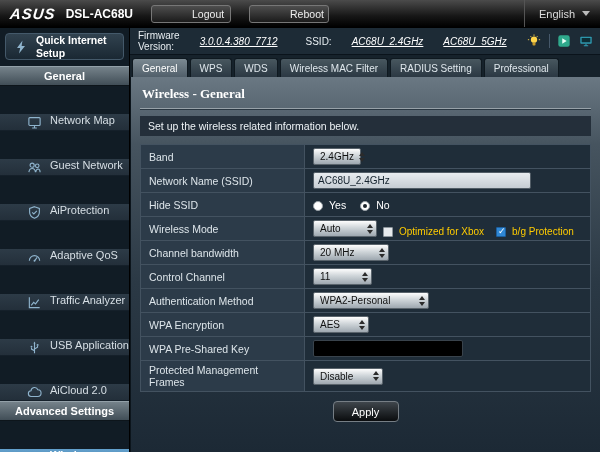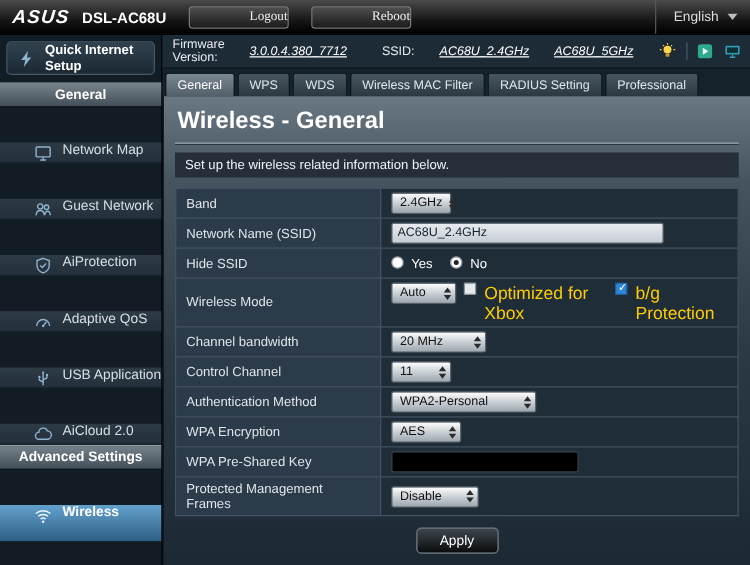--- a/index.html
+++ b/index.html
@@ -6,22 +6,22 @@
   html,body { width:600px; height:452px; }
   body { font-family:"Liberation Sans","DejaVu Sans",sans-serif; background:#10191f; overflow:hidden; }
   #app { width:600px; height:452px; display:flex; flex-direction:column; background:#16222b; }
 
   
   .topbar { height:28px; flex:0 0 28px; background:linear-gradient(#4b4b4b,#161616 60%,#000);
             display:flex; align-items:center; padding:0 10px; border-bottom:1px solid #000; }
   .brand { color:#fff; font-weight:bold; font-style:italic; font-size:15px; letter-spacing:1px; transform:skewX(-6deg); }
   .model { color:#fff; font-weight:bold; font-size:12px; margin-left:10px; }
   .tb-btn { margin-left:18px; min-width:80px; height:18px; background:linear-gradient(#4e4e4e,#1b1b1b);
-            border:1px solid #777; border-radius:3px; color:#eee; font-size:10.5px; text-align:right;
-            line-height:16px; cursor:pointer; font-family:Liberation Serif, serif; }
+            border:1px solid #777; border-radius:3px; color:#eee; font-size:10.5px; text-align:left;
+            line-height:16px; cursor:pointer; font-family:Liberation Sans, sans-serif;padding-left:40px; }
   .lang { margin-left:auto; display:flex; align-items:center; gap:7px; color:#ddd; font-size:11px;
           border-left:1px solid #555; padding-left:14px; height:100%; cursor:pointer; }
   .caret-down { width:0; height:0; border-left:4px solid transparent; border-right:4px solid transparent; border-top:5px solid #bbb; }
 
   
   .bodyrow { flex:1; display:flex; min-height:0; }
 
   
   .sidebar { width:130px; flex:0 0 130px; background:#111c25; border-right:1px solid #000; display:flex; flex-direction:column; }
   .qis { margin:5px 5px 6px; height:40px; background:linear-gradient(#31424f,#1a2833); border:1px solid #44596a;
@@ -51,30 +51,30 @@
 
   
   .tabbar { height:22px; flex:0 0 22px; display:flex; align-items:flex-end; gap:2px; padding-left:2px; background:#16222b; }
   .tab { padding:4px 9px 3px; font-size:10px; color:#dfe7ec; background:linear-gradient(#48575f,#2b3843);
          border:1px solid #0f1920; border-bottom:none; border-radius:3px 3px 0 0; cursor:pointer; white-space:nowrap; }
   .tab.active { background:linear-gradient(#7b8992,#515f6a); color:#fff; }
 
   
   .panel { flex:1; background:linear-gradient(180deg,#6a7883 0%,#46545f 18%,#2b3945 55%,#1c2935 100%);
            border-left:1px solid #0c151c; padding:6px 9px 0; overflow:hidden; }
-  .page-title { color:#fff; font-size:19px; font-weight:bold; padding:3px 2px 6px;
-                border-bottom:1px solid #98a2a9; box-shadow:0 1px 0 #2b3843; margin-bottom:7px; }
+  .page-title { color:#fff; font-size:13px; font-weight:bold; padding:3px 2px 6px;
+                border-bottom:1px solid #98a2a9; box-shadow:0 1px 0 #2b3843; margin-bottom:7px;font-family:Liberation Serif, serif; }
   .page-desc { background:#242f3a; color:#eef3f6; font-size:10.5px; padding:4px 8px; margin-bottom:8px; }
 
   
   table.form { width:100%; border-collapse:collapse; }
   td { border:1px solid #435260; font-size:10.5px; color:#dde5ea; padding:3px 8px; height:24px; }
   td.lbl { width:164px; background:#2c3b49; }
   td.val { background:#1f2d39; }
-  .cellrow { display:flex; align-items:flex-start; gap:6px; }
+  .cellrow { display:flex; align-items:flex-end; gap:6px; }
 
   .select { display:inline-flex; align-items:center; justify-content:space-between; gap:5px; height:17px;
             padding:0 3px 0 6px; background:linear-gradient(#fdfdfd,#cfd5d9 45%,#9ea8b0);
             border:1px solid #5a646c; border-radius:2px; color:#111; font-size:10px; cursor:pointer; }
   .arrows { display:flex; flex-direction:column; gap:2px; }
   .arrows .up { width:0; height:0; border-left:3px solid transparent; border-right:3px solid transparent; border-bottom:4px solid #2b2b2b; }
   .arrows .dn { width:0; height:0; border-left:3px solid transparent; border-right:3px solid transparent; border-top:4px solid #2b2b2b; }
 
   input.txt { height:17px; background:linear-gradient(#e8ecef,#c6cdd3); border:1px solid #525d66; border-radius:2px;
               color:#15232e; font-size:10px; padding:0 4px; font-family:inherit; }
@@ -82,21 +82,21 @@
 
   .radio { width:10px; height:10px; border-radius:50%; background:#fff; border:1px solid #9aa2a8;
            display:inline-block; position:relative; cursor:pointer; flex:0 0 10px; }
   .radio.checked::after { content:""; position:absolute; left:2px; top:2px; width:4px; height:4px; border-radius:50%; background:#1c242b; }
   .rlabel { color:#fff; margin-right:8px; }
 
   .checkbox { width:10px; height:10px; border:1px solid #8c959c; background:#e6eaed; border-radius:1px;
               display:inline-block; position:relative; cursor:pointer; flex:0 0 10px; }
   .checkbox.checked { background:#2f87d4; border-color:#1c5f9e; }
   .checkbox.checked::after { content:"\2713"; position:absolute; left:1px; top:-2px; color:#fff; font-size:9px; }
-  .clabel { color:#ffcc00; font-size:14px; margin-right:6px; }
+  .clabel { color:#ffcc00; font-size:10px; margin-right:6px; }
 
   .apply-wrap { text-align:center; padding:9px 0; }
   .apply-btn { width:66px; height:21px; background:linear-gradient(#3f464c,#0a0c0e); border:1px solid #767e85;
                border-radius:4px; color:#fff; font-size:11px; cursor:pointer; font-family:inherit; }
 </style>
 </head>
 <body>
 
 <div id="app">
 
@@ -155,20 +155,29 @@
       </div>
       <div class="mi">
         <span class="icon">
           <svg viewBox="0 0 16 16" width="15" height="15">
               <path d="M2.5 11.5a5.5 5.5 0 1 1 11 0" fill="none" stroke="currentColor" stroke-width="1.2"></path>
               <path d="M8 11.5l2.8-3.6" stroke="currentColor" stroke-width="1.2"></path>
               <circle cx="8" cy="11.5" r="1" fill="currentColor"></circle>
             </svg>
         </span>
         <span>Adaptive QoS</span>
+      </div>
+      <div class="mi">
+        <span class="icon">
+          <svg viewBox="0 0 16 16" width="15" height="15">
+              <path d="M2.5 2.5v11h11" fill="none" stroke="currentColor" stroke-width="1.2"></path>
+              <path d="M4.5 11l2.6-3.2 2 1.7 3.4-4.5" fill="none" stroke="currentColor" stroke-width="1.2"></path>
+            </svg>
+        </span>
+        <span>Traffic Analyzer</span>
       </div>
       <div class="mi">
         <span class="icon">
           <svg viewBox="0 0 16 16" width="15" height="15">
               <path d="M8 14V3M8 11.5L4.8 9.7V8M8 9.5l3.2-1.8V6.2" fill="none" stroke="currentColor" stroke-width="1.2"></path>
               <path d="M6.9 3.8L8 1.6l1.1 2.2z" fill="currentColor"></path>
               <circle cx="4.8" cy="7" r="1" fill="currentColor"></circle>
               <rect x="10.4" y="4.4" width="1.8" height="1.8" fill="currentColor"></rect>
             </svg>
         </span>
@@ -343,21 +352,21 @@
                 <span class="arrows">
                       <i class="up"></i>
                       <i class="dn"></i>
                     </span>
               </div>
             </td>
           </tr>
           <tr>
             <td class="lbl">Control Channel</td>
             <td class="val">
-              <div class="select" style="width:48px">
+              <div class="select" style="width:59px">
                 <span>11</span>
                 <span class="arrows">
                       <i class="up"></i>
                       <i class="dn"></i>
                     </span>
               </div>
             </td>
           </tr>
           <tr>
             <td class="lbl">Authentication Method</td>

